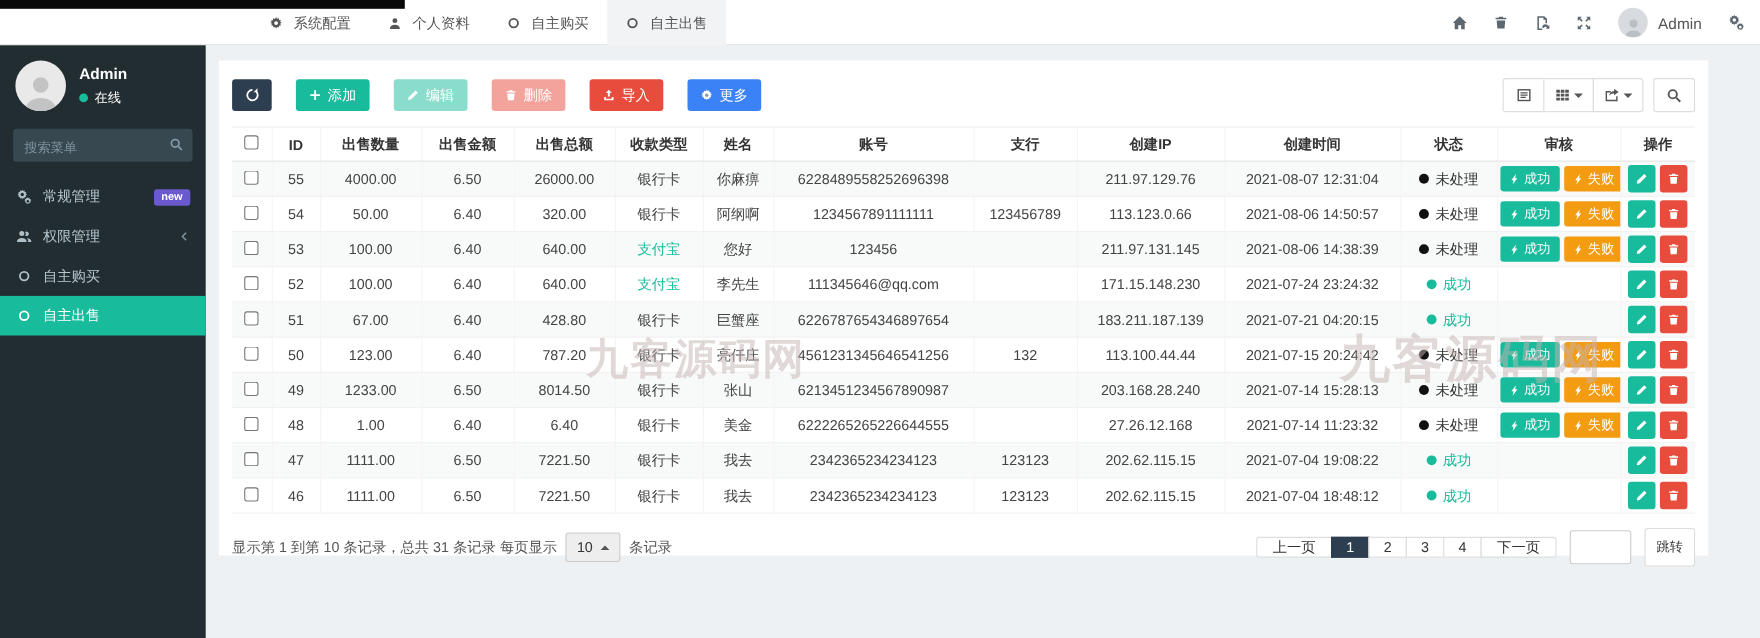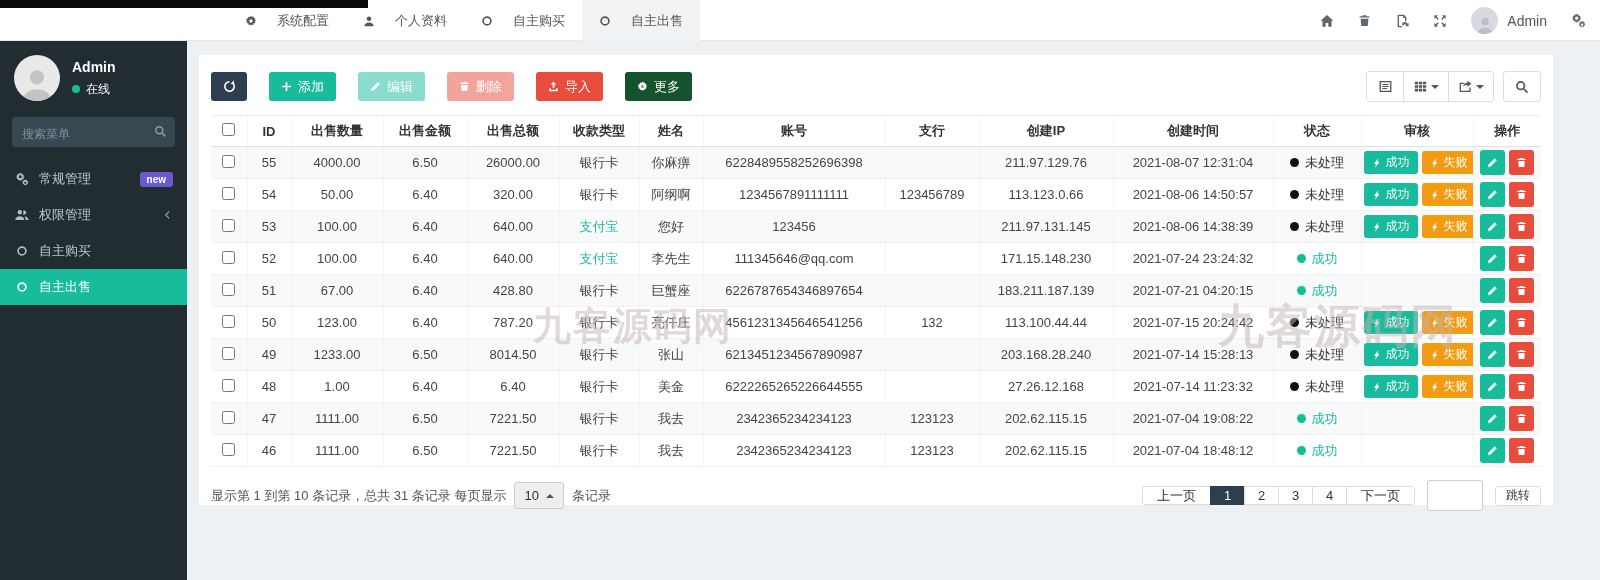--- a/index.html
+++ b/index.html
@@ -4,21 +4,21 @@
 <style>
   * { margin:0; padding:0; box-sizing:border-box; }
   html,body { width:1600px; height:580px; overflow:hidden; }
   body { font-family:"Liberation Sans","DejaVu Sans",sans-serif; background:#eef1f4; position:relative; color:#444; }
   svg { display:block; }
 
   
   .navbar { position:absolute; top:0; left:0; width:1600px; height:41px; background:#fff; border-bottom:1px solid #e6e6e6; z-index:20; }
   .top-strip { position:absolute; top:0; left:0; width:368px; height:8px; background:#0a0a0a; z-index:30; }
   .nav-tabs { position:absolute; left:228px; top:0; height:41px; display:flex; }
-  .nav-tab { display:flex; align-items:center; gap:20px; padding:0 17px; font-size:13px; color:#555; cursor:pointer; height:41px; }
+  .nav-tab { display:flex; align-items:center; gap:10px; padding:0 17px; font-size:13px; color:#555; cursor:pointer; height:41px; }
   .nav-tab.active { background:#f1f3f4; }
   .nav-right { position:absolute; right:14px; top:0; height:41px; display:flex; align-items:center; gap:24px; color:#5c6770; }
   .nav-right .nicon { cursor:pointer; }
   .nav-user { display:flex; align-items:center; gap:9px; cursor:pointer; }
   .avatar-sm { width:27px; height:27px; border-radius:50%; background:#d7dbdf; display:flex; align-items:flex-end; justify-content:center; overflow:hidden; }
   .nav-user-name { font-size:14px; color:#555; }
 
   
   .sidebar { position:absolute; top:41px; left:0; width:187px; bottom:0; background:#222d32; z-index:10; }
   .side-user { display:flex; padding:14px 12px 10px 14px; gap:12px; align-items:center; }
@@ -41,21 +41,21 @@
   
   .panel { position:absolute; left:199px; top:55px; width:1354px; height:450px; background:#fff; padding:16px 12px 0 12px; z-index:5; }
   .toolbar { display:flex; justify-content:space-between; align-items:center; margin-bottom:13px; }
   .tb-left { display:flex; gap:22px; }
   .btn { height:29px; border:none; border-radius:3px; color:#fff; font-size:13px; display:inline-flex; align-items:center; gap:6px; padding:0 12px; cursor:pointer; font-family:inherit; }
   .btn-refresh { background:#2c3e50; width:36px; justify-content:center; padding:0; }
   .btn-add { background:#18bc9c; }
   .btn-edit { background:#18bc9c; opacity:.5; }
   .btn-del { background:#e74c3c; opacity:.5; }
   .btn-import { background:#e74c3c; }
-  .btn-more { background:#14532d; }
+  .btn-more { background:#3b82f6; }
   .tb-right { display:flex; align-items:center; gap:10px; }
   .tb-search input { width:142px; height:31px; border:1px solid #ddd; border-radius:3px; padding:0 10px; font-size:13px; color:#555; outline:none; font-family:inherit; }
   .tb-search input::placeholder { color:#aaa; }
   .btn-group { display:flex; }
   .gbtn { width:38px; height:31px; background:#fff; border:1px solid #ddd; display:flex; align-items:center; justify-content:center; gap:4px; color:#555; cursor:pointer; margin-left:-1px; }
   .btn-group .gbtn:first-child { border-radius:3px 0 0 3px; margin-left:0; }
   .btn-group .gbtn:last-child { border-radius:0 3px 3px 0; }
   .gbtn.w { width:46px; }
   .gbtn.single { border-radius:3px; }
   .caret-down { width:0; height:0; border-left:4px solid transparent; border-right:4px solid transparent; border-top:4px solid #555; }
@@ -86,21 +86,21 @@
   .tfoot-left { display:flex; align-items:center; gap:8px; }
   .perpage { display:inline-flex; align-items:center; gap:7px; background:#eee; border:1px solid #ccc; border-radius:3px; height:27px; padding:0 9px; cursor:pointer; color:#333; }
   .caret-up { width:0; height:0; border-left:4px solid transparent; border-right:4px solid transparent; border-bottom:4px solid #555; }
   .pager { display:flex; align-items:center; }
   .page { min-width:35px; height:19px; border:1px solid #ddd; background:#fff; display:flex; align-items:center; justify-content:center; font-size:13px; color:#333; margin-left:-1px; cursor:pointer; padding:0 6px; }
   .page.wide { padding:0 14px; }
   .page.active { background:#2c3e50; border-color:#2c3e50; color:#fff; }
   .pager .page:first-child { border-radius:3px 0 0 3px; margin-left:0; }
   .pager .page.last { border-radius:0 3px 3px 0; }
   .jump-input { width:56px; height:31px; border:1px solid #ccc; border-radius:3px; margin-left:12px; outline:none; padding:0 6px; font-family:inherit; }
-  .jump-btn { height:20px; border:1px solid #ddd; background:#fff; border-radius:3px; margin-left:12px; padding:0 10px; font-size:12px; color:#333; cursor:pointer; font-family:inherit; }
+  .jump-btn { height:35px; border:1px solid #ddd; background:#fff; border-radius:3px; margin-left:12px; padding:0 10px; font-size:12px; color:#333; cursor:pointer; font-family:inherit; }
 
   
   .wm { position:absolute; z-index:8; color:rgba(196,178,178,.5); font-weight:bold; pointer-events:none; letter-spacing:2px; }
   .wm1 { left:533px; top:301px; font-size:38px; }
   .wm2 { left:1218px; top:296px; font-size:46px; }
 </style>
 </head>
 <body>
 
 <div class="navbar">

